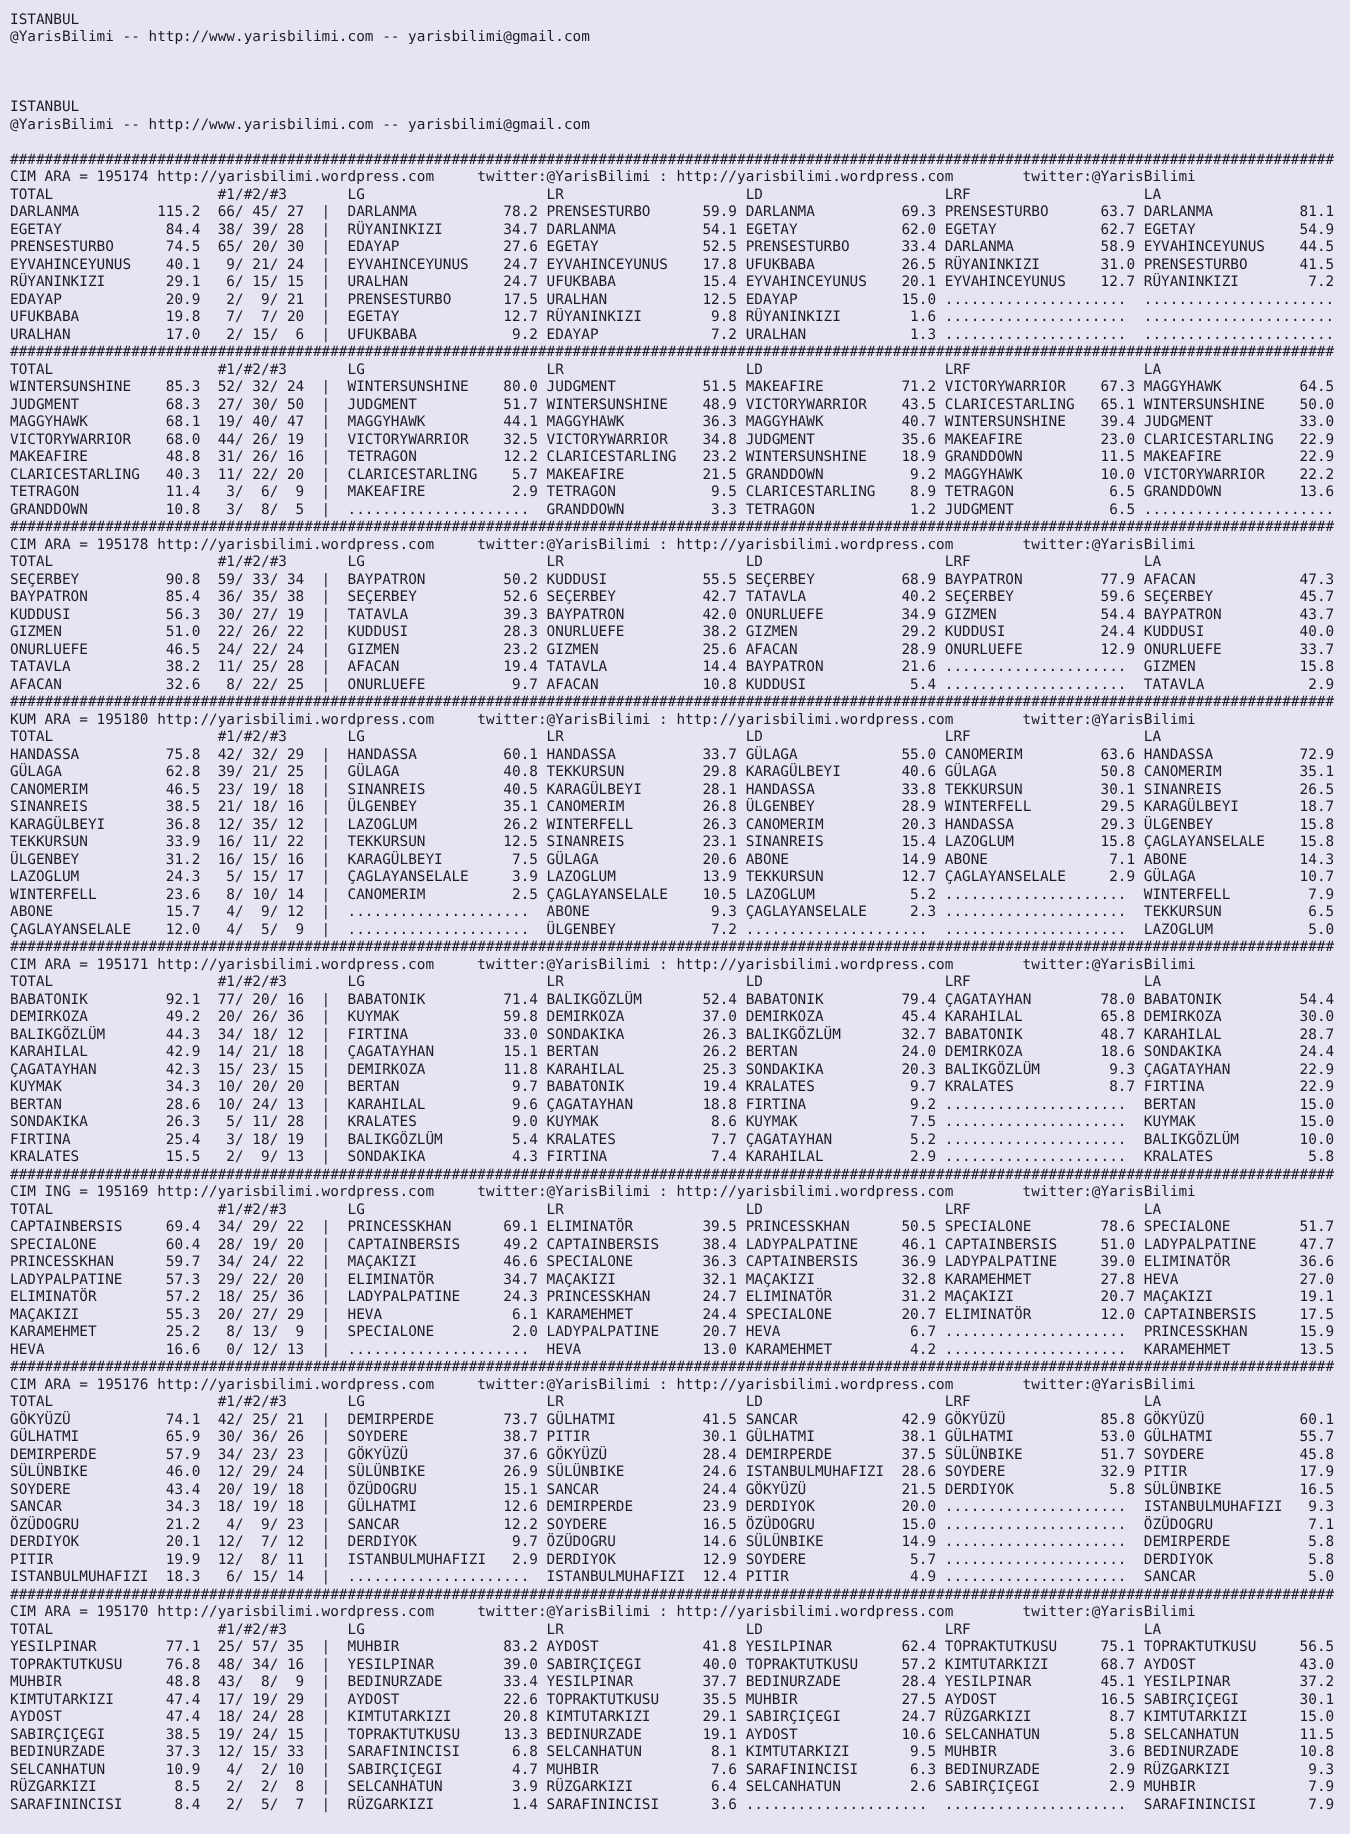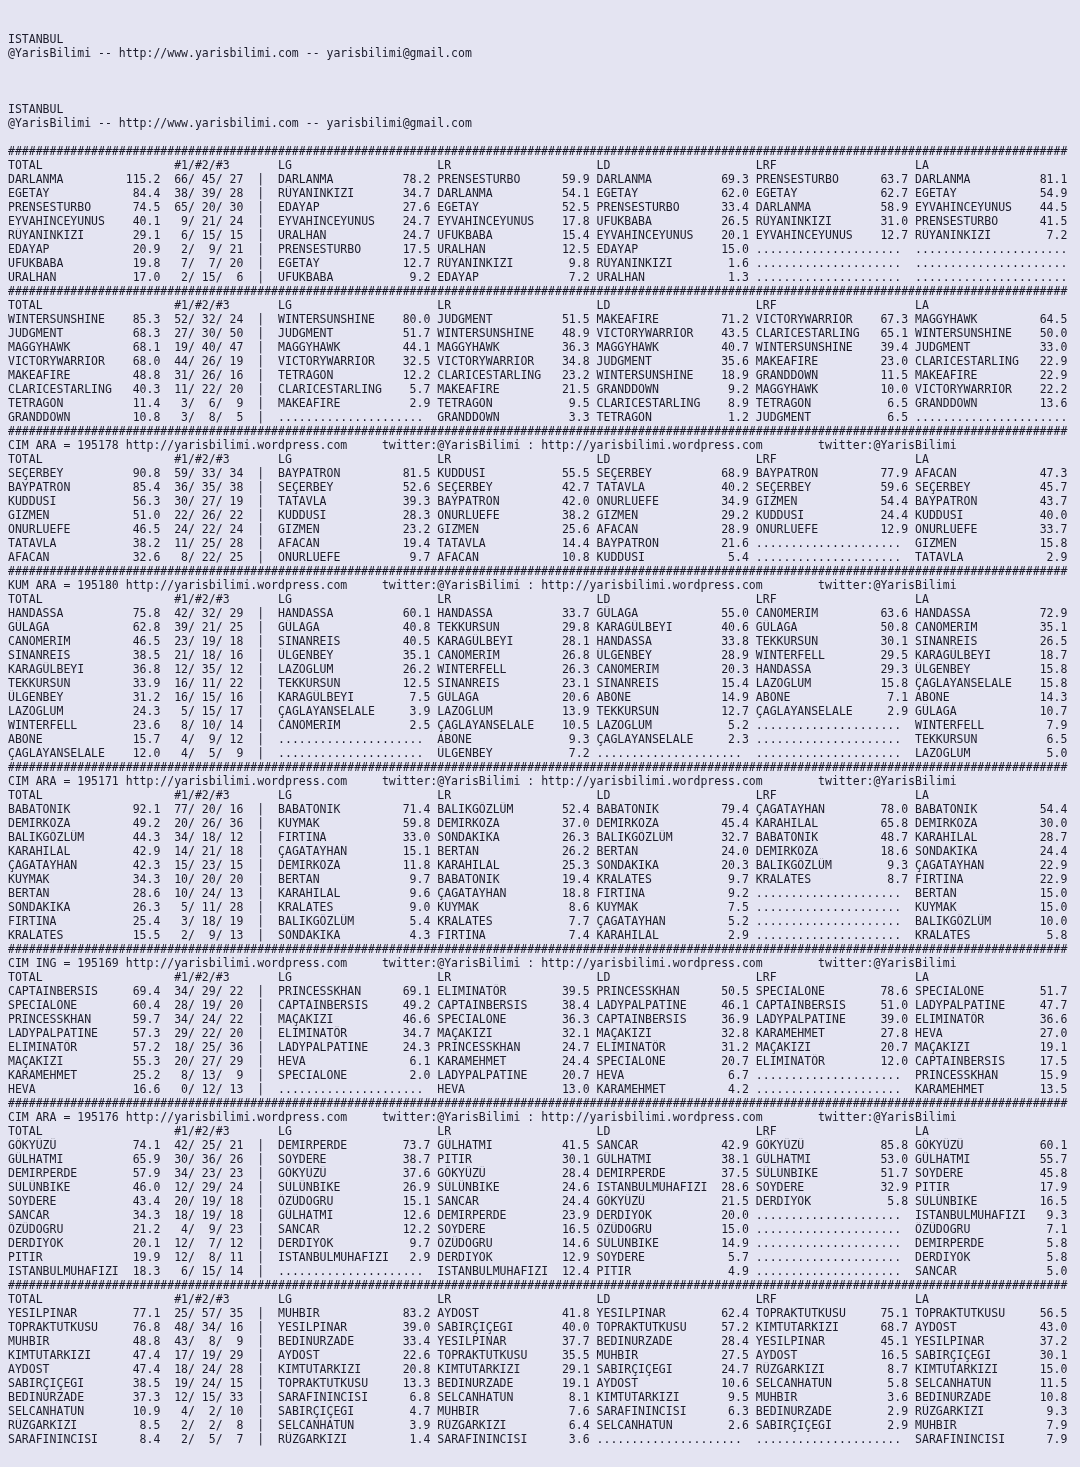--- a/index.html
+++ b/index.html
@@ -2,39 +2,40 @@
 <html><head>
 <meta charset="utf-8">
 <style>
   html, body { margin: 0; padding: 0; }
   body {
     width: 1080px; height: 1467px; overflow: hidden;
     background: #e4e4f2; color: #1b1b2b;
     font-family: "DejaVu Sans Mono", "Liberation Mono", monospace;
     font-size: 11.5px; line-height: 14px;
   }
-  #terminal { padding: 8px 8px 0 8px; margin-top: 24px; }
+  #terminal { padding: 8px 8px 0 8px; }
   .line { white-space: pre; height: 14px; overflow: hidden; }
   .section { margin: 0; }
 </style>
 </head>
 <body style="background: rgb(228, 228, 242); color: rgb(27, 27, 43);">
 
 <div id="terminal">
   <div class="line">ISTANBUL</div>
   <div class="line">@YarisBilimi -- http://www.yarisbilimi.com -- yarisbilimi@gmail.com</div>
   <div class="line"></div>
   <div class="line"></div>
   <div class="line"></div>
   <div class="line">ISTANBUL</div>
   <div class="line">@YarisBilimi -- http://www.yarisbilimi.com -- yarisbilimi@gmail.com</div>
   <div class="line"></div>
   <div id="sections">
       <div class="section">
         <div class="line">#########################################################################################################################################################</div>
+        <div class="line"><span>CIM ARA = 195174 </span><span>http://yarisbilimi.wordpress.com</span><span>     twitter:@YarisBilimi</span><span> : </span><span>http://yarisbilimi.wordpress.com</span><span>        twitter:@YarisBilimi</span></div>
         <div class="line"><span>TOTAL                   </span><span>#1/#2/#3       </span><span>LG                     </span><span>LR                     </span><span>LD                     </span><span>LRF                    </span><span>LA</span></div>
         <div class="line"><span>DARLANMA        </span><span> 115.2</span><span>  66/ 45/ 27</span><span>  |  </span><span>DARLANMA         </span><span> 78.2 </span><span>PRENSESTURBO     </span><span> 59.9 </span><span>DARLANMA         </span><span> 69.3 </span><span>PRENSESTURBO     </span><span> 63.7 </span><span>DARLANMA         </span><span> 81.1</span></div>
         <div class="line"><span>EGETAY          </span><span>  84.4</span><span>  38/ 39/ 28</span><span>  |  </span><span>RÜYANINKIZI      </span><span> 34.7 </span><span>DARLANMA         </span><span> 54.1 </span><span>EGETAY           </span><span> 62.0 </span><span>EGETAY           </span><span> 62.7 </span><span>EGETAY           </span><span> 54.9</span></div>
         <div class="line"><span>PRENSESTURBO    </span><span>  74.5</span><span>  65/ 20/ 30</span><span>  |  </span><span>EDAYAP           </span><span> 27.6 </span><span>EGETAY           </span><span> 52.5 </span><span>PRENSESTURBO     </span><span> 33.4 </span><span>DARLANMA         </span><span> 58.9 </span><span>EYVAHINCEYUNUS   </span><span> 44.5</span></div>
         <div class="line"><span>EYVAHINCEYUNUS  </span><span>  40.1</span><span>   9/ 21/ 24</span><span>  |  </span><span>EYVAHINCEYUNUS   </span><span> 24.7 </span><span>EYVAHINCEYUNUS   </span><span> 17.8 </span><span>UFUKBABA         </span><span> 26.5 </span><span>RÜYANINKIZI      </span><span> 31.0 </span><span>PRENSESTURBO     </span><span> 41.5</span></div>
         <div class="line"><span>RÜYANINKIZI     </span><span>  29.1</span><span>   6/ 15/ 15</span><span>  |  </span><span>URALHAN          </span><span> 24.7 </span><span>UFUKBABA         </span><span> 15.4 </span><span>EYVAHINCEYUNUS   </span><span> 20.1 </span><span>EYVAHINCEYUNUS   </span><span> 12.7 </span><span>RÜYANINKIZI      </span><span>  7.2</span></div>
         <div class="line"><span>EDAYAP          </span><span>  20.9</span><span>   2/  9/ 21</span><span>  |  </span><span>PRENSESTURBO     </span><span> 17.5 </span><span>URALHAN          </span><span> 12.5 </span><span>EDAYAP           </span><span> 15.0 </span><span>.....................  </span><span>......................</span></div>
         <div class="line"><span>UFUKBABA        </span><span>  19.8</span><span>   7/  7/ 20</span><span>  |  </span><span>EGETAY           </span><span> 12.7 </span><span>RÜYANINKIZI      </span><span>  9.8 </span><span>RÜYANINKIZI      </span><span>  1.6 </span><span>.....................  </span><span>......................</span></div>
         <div class="line"><span>URALHAN         </span><span>  17.0</span><span>   2/ 15/  6</span><span>  |  </span><span>UFUKBABA         </span><span>  9.2 </span><span>EDAYAP           </span><span>  7.2 </span><span>URALHAN          </span><span>  1.3 </span><span>.....................  </span><span>......................</span></div>
       </div>
@@ -47,21 +48,21 @@
         <div class="line"><span>VICTORYWARRIOR  </span><span>  68.0</span><span>  44/ 26/ 19</span><span>  |  </span><span>VICTORYWARRIOR   </span><span> 32.5 </span><span>VICTORYWARRIOR   </span><span> 34.8 </span><span>JUDGMENT         </span><span> 35.6 </span><span>MAKEAFIRE        </span><span> 23.0 </span><span>CLARICESTARLING  </span><span> 22.9</span></div>
         <div class="line"><span>MAKEAFIRE       </span><span>  48.8</span><span>  31/ 26/ 16</span><span>  |  </span><span>TETRAGON         </span><span> 12.2 </span><span>CLARICESTARLING  </span><span> 23.2 </span><span>WINTERSUNSHINE   </span><span> 18.9 </span><span>GRANDDOWN        </span><span> 11.5 </span><span>MAKEAFIRE        </span><span> 22.9</span></div>
         <div class="line"><span>CLARICESTARLING </span><span>  40.3</span><span>  11/ 22/ 20</span><span>  |  </span><span>CLARICESTARLING  </span><span>  5.7 </span><span>MAKEAFIRE        </span><span> 21.5 </span><span>GRANDDOWN        </span><span>  9.2 </span><span>MAGGYHAWK        </span><span> 10.0 </span><span>VICTORYWARRIOR   </span><span> 22.2</span></div>
         <div class="line"><span>TETRAGON        </span><span>  11.4</span><span>   3/  6/  9</span><span>  |  </span><span>MAKEAFIRE        </span><span>  2.9 </span><span>TETRAGON         </span><span>  9.5 </span><span>CLARICESTARLING  </span><span>  8.9 </span><span>TETRAGON         </span><span>  6.5 </span><span>GRANDDOWN        </span><span> 13.6</span></div>
         <div class="line"><span>GRANDDOWN       </span><span>  10.8</span><span>   3/  8/  5</span><span>  |  </span><span>.....................  </span><span>GRANDDOWN        </span><span>  3.3 </span><span>TETRAGON         </span><span>  1.2 </span><span>JUDGMENT         </span><span>  6.5 </span><span>......................</span></div>
       </div>
       <div class="section">
         <div class="line">#########################################################################################################################################################</div>
         <div class="line"><span>CIM ARA = 195178 </span><span>http://yarisbilimi.wordpress.com</span><span>     twitter:@YarisBilimi</span><span> : </span><span>http://yarisbilimi.wordpress.com</span><span>        twitter:@YarisBilimi</span></div>
         <div class="line"><span>TOTAL                   </span><span>#1/#2/#3       </span><span>LG                     </span><span>LR                     </span><span>LD                     </span><span>LRF                    </span><span>LA</span></div>
-        <div class="line"><span>SEÇERBEY        </span><span>  90.8</span><span>  59/ 33/ 34</span><span>  |  </span><span>BAYPATRON        </span><span> 81.5 </span><span>KUDDUSI          </span><span> 55.5 </span><span>SEÇERBEY         </span><span> 68.9 </span><span>BAYPATRON        </span><span> 77.9 </span><span>AFACAN           </span><span> 47.3</span></div>
+        <div class="line"><span>SEÇERBEY        </span><span>  90.8</span><span>  59/ 33/ 34</span><span>  |  </span><span>BAYPATRON        </span><span> 50.2 </span><span>KUDDUSI          </span><span> 55.5 </span><span>SEÇERBEY         </span><span> 68.9 </span><span>BAYPATRON        </span><span> 77.9 </span><span>AFACAN           </span><span> 47.3</span></div>
         <div class="line"><span>BAYPATRON       </span><span>  85.4</span><span>  36/ 35/ 38</span><span>  |  </span><span>SEÇERBEY         </span><span> 52.6 </span><span>SEÇERBEY         </span><span> 42.7 </span><span>TATAVLA          </span><span> 40.2 </span><span>SEÇERBEY         </span><span> 59.6 </span><span>SEÇERBEY         </span><span> 45.7</span></div>
         <div class="line"><span>KUDDUSI         </span><span>  56.3</span><span>  30/ 27/ 19</span><span>  |  </span><span>TATAVLA          </span><span> 39.3 </span><span>BAYPATRON        </span><span> 42.0 </span><span>ONURLUEFE        </span><span> 34.9 </span><span>GIZMEN           </span><span> 54.4 </span><span>BAYPATRON        </span><span> 43.7</span></div>
         <div class="line"><span>GIZMEN          </span><span>  51.0</span><span>  22/ 26/ 22</span><span>  |  </span><span>KUDDUSI          </span><span> 28.3 </span><span>ONURLUEFE        </span><span> 38.2 </span><span>GIZMEN           </span><span> 29.2 </span><span>KUDDUSI          </span><span> 24.4 </span><span>KUDDUSI          </span><span> 40.0</span></div>
         <div class="line"><span>ONURLUEFE       </span><span>  46.5</span><span>  24/ 22/ 24</span><span>  |  </span><span>GIZMEN           </span><span> 23.2 </span><span>GIZMEN           </span><span> 25.6 </span><span>AFACAN           </span><span> 28.9 </span><span>ONURLUEFE        </span><span> 12.9 </span><span>ONURLUEFE        </span><span> 33.7</span></div>
         <div class="line"><span>TATAVLA         </span><span>  38.2</span><span>  11/ 25/ 28</span><span>  |  </span><span>AFACAN           </span><span> 19.4 </span><span>TATAVLA          </span><span> 14.4 </span><span>BAYPATRON        </span><span> 21.6 </span><span>.....................  </span><span>GIZMEN           </span><span> 15.8</span></div>
         <div class="line"><span>AFACAN          </span><span>  32.6</span><span>   8/ 22/ 25</span><span>  |  </span><span>ONURLUEFE        </span><span>  9.7 </span><span>AFACAN           </span><span> 10.8 </span><span>KUDDUSI          </span><span>  5.4 </span><span>.....................  </span><span>TATAVLA          </span><span>  2.9</span></div>
       </div>
       <div class="section">
         <div class="line">#########################################################################################################################################################</div>
         <div class="line"><span>KUM ARA = 195180 </span><span>http://yarisbilimi.wordpress.com</span><span>     twitter:@YarisBilimi</span><span> : </span><span>http://yarisbilimi.wordpress.com</span><span>        twitter:@YarisBilimi</span></div>
@@ -116,20 +117,21 @@
         <div class="line"><span>SÜLÜNBIKE       </span><span>  46.0</span><span>  12/ 29/ 24</span><span>  |  </span><span>SÜLÜNBIKE        </span><span> 26.9 </span><span>SÜLÜNBIKE        </span><span> 24.6 </span><span>ISTANBULMUHAFIZI </span><span> 28.6 </span><span>SOYDERE          </span><span> 32.9 </span><span>PITIR            </span><span> 17.9</span></div>
         <div class="line"><span>SOYDERE         </span><span>  43.4</span><span>  20/ 19/ 18</span><span>  |  </span><span>ÖZÜDOGRU         </span><span> 15.1 </span><span>SANCAR           </span><span> 24.4 </span><span>GÖKYÜZÜ          </span><span> 21.5 </span><span>DERDIYOK         </span><span>  5.8 </span><span>SÜLÜNBIKE        </span><span> 16.5</span></div>
         <div class="line"><span>SANCAR          </span><span>  34.3</span><span>  18/ 19/ 18</span><span>  |  </span><span>GÜLHATMI         </span><span> 12.6 </span><span>DEMIRPERDE       </span><span> 23.9 </span><span>DERDIYOK         </span><span> 20.0 </span><span>.....................  </span><span>ISTANBULMUHAFIZI </span><span>  9.3</span></div>
         <div class="line"><span>ÖZÜDOGRU        </span><span>  21.2</span><span>   4/  9/ 23</span><span>  |  </span><span>SANCAR           </span><span> 12.2 </span><span>SOYDERE          </span><span> 16.5 </span><span>ÖZÜDOGRU         </span><span> 15.0 </span><span>.....................  </span><span>ÖZÜDOGRU         </span><span>  7.1</span></div>
         <div class="line"><span>DERDIYOK        </span><span>  20.1</span><span>  12/  7/ 12</span><span>  |  </span><span>DERDIYOK         </span><span>  9.7 </span><span>ÖZÜDOGRU         </span><span> 14.6 </span><span>SÜLÜNBIKE        </span><span> 14.9 </span><span>.....................  </span><span>DEMIRPERDE       </span><span>  5.8</span></div>
         <div class="line"><span>PITIR           </span><span>  19.9</span><span>  12/  8/ 11</span><span>  |  </span><span>ISTANBULMUHAFIZI </span><span>  2.9 </span><span>DERDIYOK         </span><span> 12.9 </span><span>SOYDERE          </span><span>  5.7 </span><span>.....................  </span><span>DERDIYOK         </span><span>  5.8</span></div>
         <div class="line"><span>ISTANBULMUHAFIZI</span><span>  18.3</span><span>   6/ 15/ 14</span><span>  |  </span><span>.....................  </span><span>ISTANBULMUHAFIZI </span><span> 12.4 </span><span>PITIR            </span><span>  4.9 </span><span>.....................  </span><span>SANCAR           </span><span>  5.0</span></div>
       </div>
       <div class="section">
         <div class="line">#########################################################################################################################################################</div>
+        <div class="line"><span>CIM ARA = 195170 </span><span>http://yarisbilimi.wordpress.com</span><span>     twitter:@YarisBilimi</span><span> : </span><span>http://yarisbilimi.wordpress.com</span><span>        twitter:@YarisBilimi</span></div>
         <div class="line"><span>TOTAL                   </span><span>#1/#2/#3       </span><span>LG                     </span><span>LR                     </span><span>LD                     </span><span>LRF                    </span><span>LA</span></div>
         <div class="line"><span>YESILPINAR      </span><span>  77.1</span><span>  25/ 57/ 35</span><span>  |  </span><span>MUHBIR           </span><span> 83.2 </span><span>AYDOST           </span><span> 41.8 </span><span>YESILPINAR       </span><span> 62.4 </span><span>TOPRAKTUTKUSU    </span><span> 75.1 </span><span>TOPRAKTUTKUSU    </span><span> 56.5</span></div>
         <div class="line"><span>TOPRAKTUTKUSU   </span><span>  76.8</span><span>  48/ 34/ 16</span><span>  |  </span><span>YESILPINAR       </span><span> 39.0 </span><span>SABIRÇIÇEGI      </span><span> 40.0 </span><span>TOPRAKTUTKUSU    </span><span> 57.2 </span><span>KIMTUTARKIZI     </span><span> 68.7 </span><span>AYDOST           </span><span> 43.0</span></div>
         <div class="line"><span>MUHBIR          </span><span>  48.8</span><span>  43/  8/  9</span><span>  |  </span><span>BEDINURZADE      </span><span> 33.4 </span><span>YESILPINAR       </span><span> 37.7 </span><span>BEDINURZADE      </span><span> 28.4 </span><span>YESILPINAR       </span><span> 45.1 </span><span>YESILPINAR       </span><span> 37.2</span></div>
         <div class="line"><span>KIMTUTARKIZI    </span><span>  47.4</span><span>  17/ 19/ 29</span><span>  |  </span><span>AYDOST           </span><span> 22.6 </span><span>TOPRAKTUTKUSU    </span><span> 35.5 </span><span>MUHBIR           </span><span> 27.5 </span><span>AYDOST           </span><span> 16.5 </span><span>SABIRÇIÇEGI      </span><span> 30.1</span></div>
         <div class="line"><span>AYDOST          </span><span>  47.4</span><span>  18/ 24/ 28</span><span>  |  </span><span>KIMTUTARKIZI     </span><span> 20.8 </span><span>KIMTUTARKIZI     </span><span> 29.1 </span><span>SABIRÇIÇEGI      </span><span> 24.7 </span><span>RÜZGARKIZI       </span><span>  8.7 </span><span>KIMTUTARKIZI     </span><span> 15.0</span></div>
         <div class="line"><span>SABIRÇIÇEGI     </span><span>  38.5</span><span>  19/ 24/ 15</span><span>  |  </span><span>TOPRAKTUTKUSU    </span><span> 13.3 </span><span>BEDINURZADE      </span><span> 19.1 </span><span>AYDOST           </span><span> 10.6 </span><span>SELCANHATUN      </span><span>  5.8 </span><span>SELCANHATUN      </span><span> 11.5</span></div>
         <div class="line"><span>BEDINURZADE     </span><span>  37.3</span><span>  12/ 15/ 33</span><span>  |  </span><span>SARAFININCISI    </span><span>  6.8 </span><span>SELCANHATUN      </span><span>  8.1 </span><span>KIMTUTARKIZI     </span><span>  9.5 </span><span>MUHBIR           </span><span>  3.6 </span><span>BEDINURZADE      </span><span> 10.8</span></div>
         <div class="line"><span>SELCANHATUN     </span><span>  10.9</span><span>   4/  2/ 10</span><span>  |  </span><span>SABIRÇIÇEGI      </span><span>  4.7 </span><span>MUHBIR           </span><span>  7.6 </span><span>SARAFININCISI    </span><span>  6.3 </span><span>BEDINURZADE      </span><span>  2.9 </span><span>RÜZGARKIZI       </span><span>  9.3</span></div>
         <div class="line"><span>RÜZGARKIZI      </span><span>   8.5</span><span>   2/  2/  8</span><span>  |  </span><span>SELCANHATUN      </span><span>  3.9 </span><span>RÜZGARKIZI       </span><span>  6.4 </span><span>SELCANHATUN      </span><span>  2.6 </span><span>SABIRÇIÇEGI      </span><span>  2.9 </span><span>MUHBIR           </span><span>  7.9</span></div>

